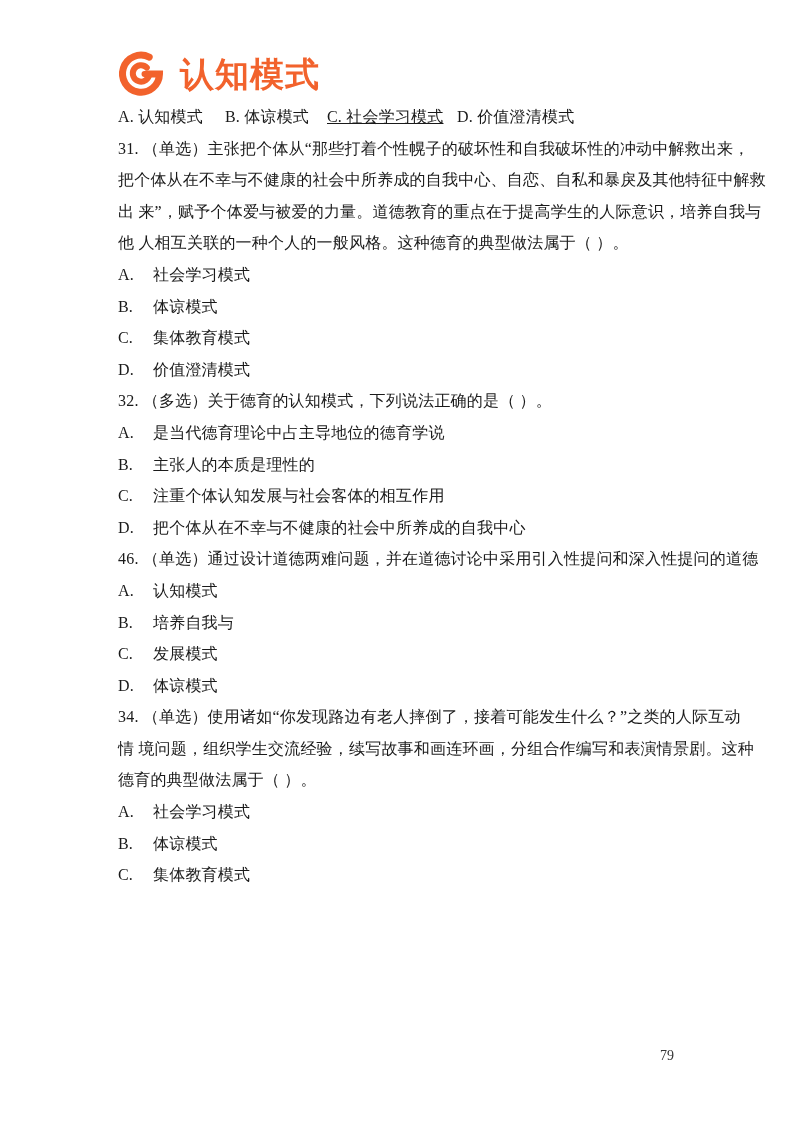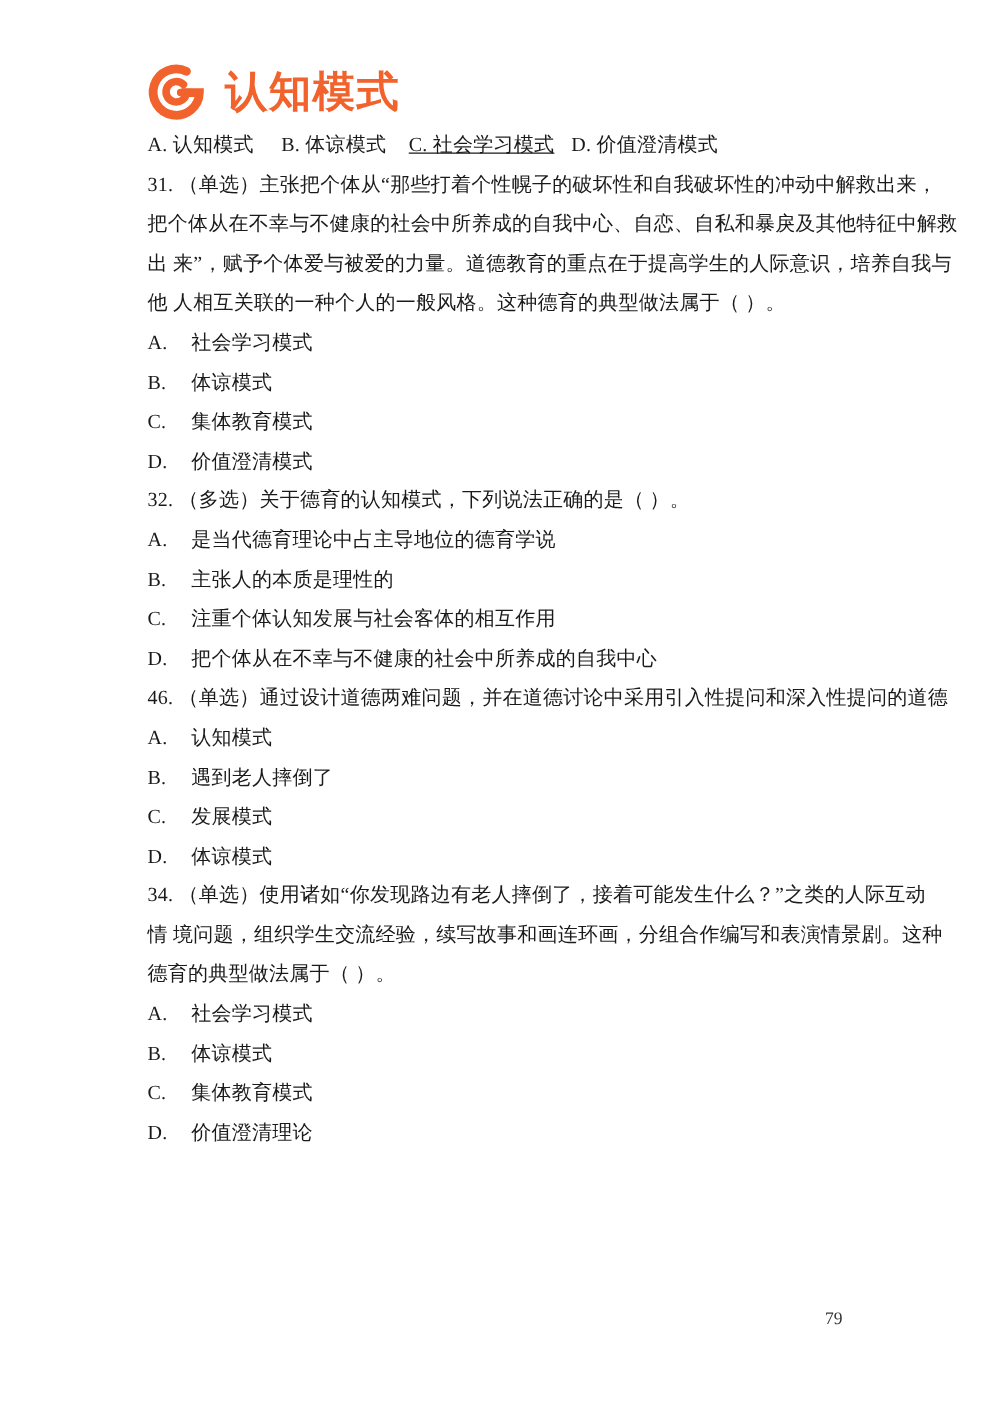--- a/index.html
+++ b/index.html
@@ -73,32 +73,31 @@
         <div class="qblock">
           <div class="line stem">32. （多选）关于德育的认知模式，下列说法正确的是（ ）。</div>
           <div class="line opt"><span class="olbl">A.</span><span class="otext">是当代德育理论中占主导地位的德育学说</span></div>
           <div class="line opt"><span class="olbl">B.</span><span class="otext">主张人的本质是理性的</span></div>
           <div class="line opt"><span class="olbl">C.</span><span class="otext">注重个体认知发展与社会客体的相互作用</span></div>
           <div class="line opt"><span class="olbl">D.</span><span class="otext">把个体从在不幸与不健康的社会中所养成的自我中心</span></div>
         </div>
         <div class="qblock">
           <div class="line stem">46. （单选）通过设计道德两难问题，并在道德讨论中采用引入性提问和深入性提问的道德</div>
           <div class="line opt"><span class="olbl">A.</span><span class="otext">认知模式</span></div>
-          <div class="line opt"><span class="olbl">B.</span><span class="otext">遇到老人摔倒了</span></div>
+          <div class="line opt"><span class="olbl">B.</span><span class="otext">培养自我与</span></div>
           <div class="line opt"><span class="olbl">C.</span><span class="otext">发展模式</span></div>
           <div class="line opt"><span class="olbl">D.</span><span class="otext">体谅模式</span></div>
         </div>
         <div class="qblock">
           <div class="line stem">34. （单选）使用诸如“你发现路边有老人摔倒了，接着可能发生什么？”之类的人际互动</div>
           <div class="line stem">情 境问题，组织学生交流经验，续写故事和画连环画，分组合作编写和表演情景剧。这种</div>
           <div class="line stem">德育的典型做法属于（ ）。</div>
           <div class="line opt"><span class="olbl">A.</span><span class="otext">社会学习模式</span></div>
           <div class="line opt"><span class="olbl">B.</span><span class="otext">体谅模式</span></div>
           <div class="line opt"><span class="olbl">C.</span><span class="otext">集体教育模式</span></div>
-          <div class="line opt"><span class="olbl">D.</span><span class="otext">价值澄清理论</span></div>
         </div>
       </div>
   </main>
 
   <footer>
     <span class="pagenum">79</span>
   </footer>
 
 </div>
 

